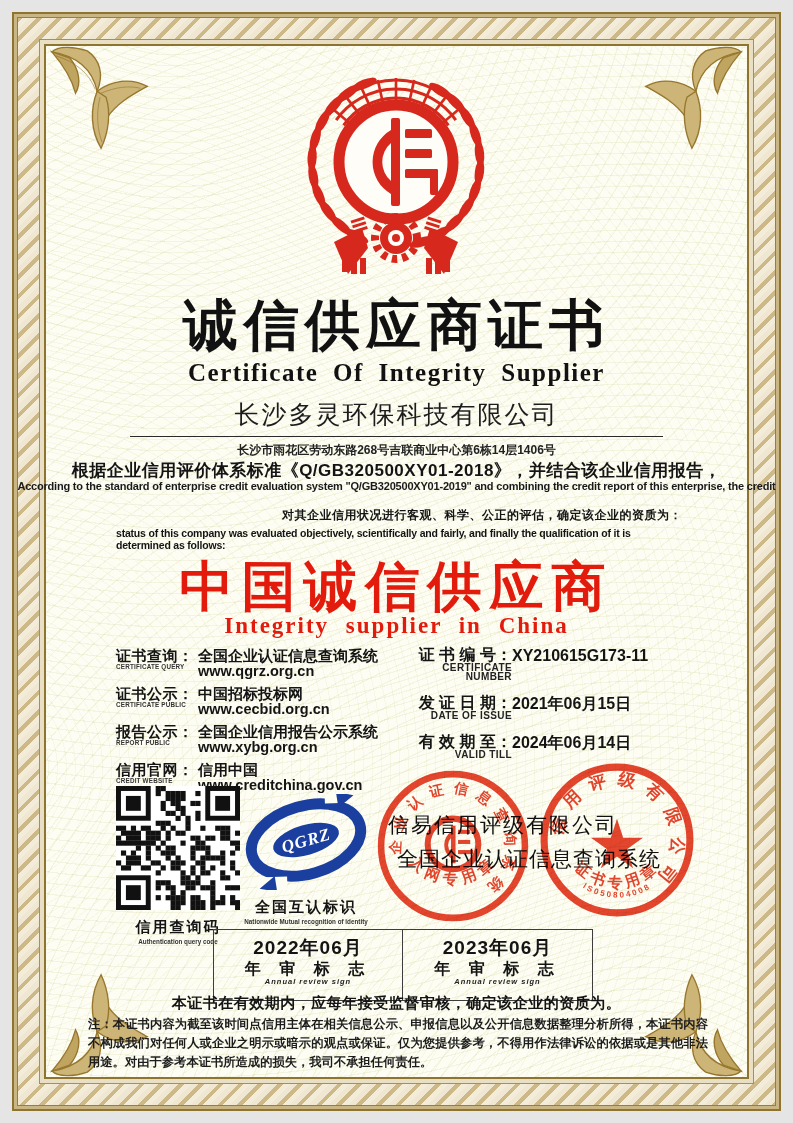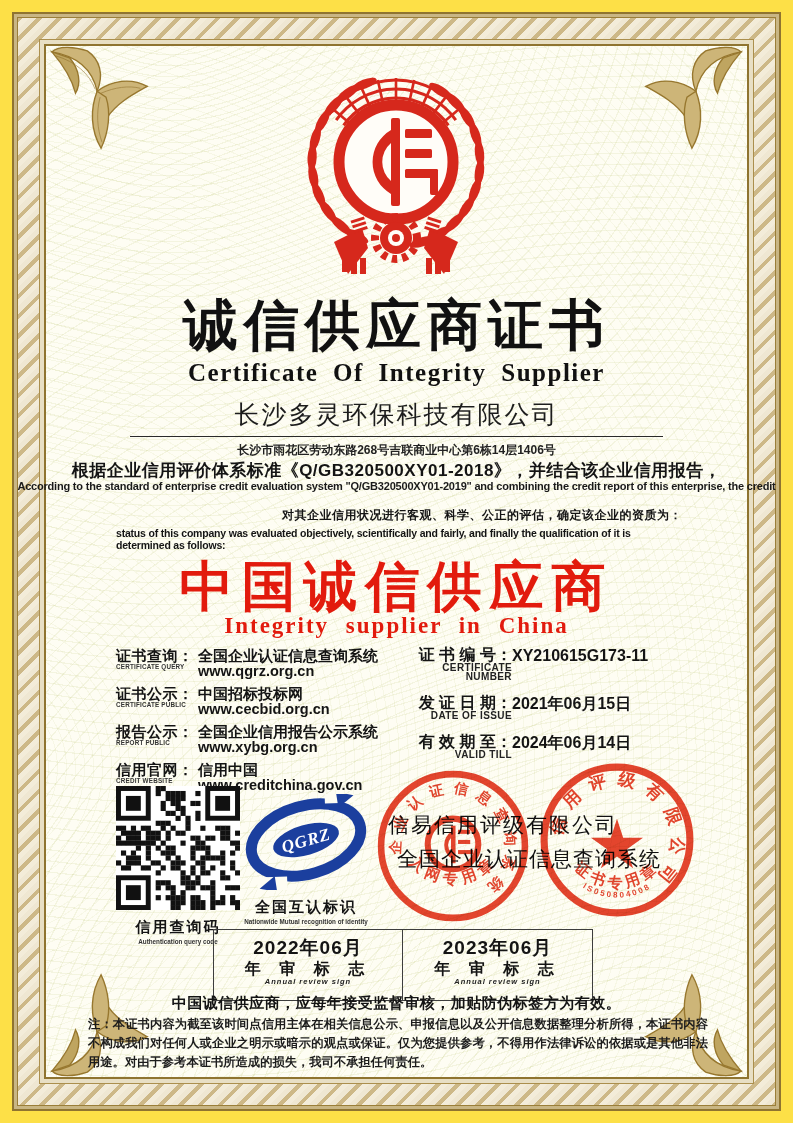--- a/index.html
+++ b/index.html
@@ -1,16 +1,16 @@
 <!DOCTYPE html>
 <html><head>
 <meta charset="utf-8">
 <style>
   html,body{margin:0;padding:0;background:#ffffff;}
-  .page{position:relative;width:793px;height:1123px;background:#fde047;overflow:hidden;
+  .page{position:relative;width:793px;height:1123px;background:#e5e5e5;overflow:hidden;
         font-family:"Liberation Sans","DejaVu Sans",sans-serif;color:#141414;}
   
   .band{position:absolute;inset:12px;border:2px solid #8f7430;
         background:
           repeating-linear-gradient(135deg,#efe7d2 0 5px,#cdb887 5px 9px,#f3ecd9 9px 14px,#b9a univ068 14px 15px),
           #e6dcbf;}
   .band{background:repeating-linear-gradient(135deg,#efe7d2 0 5px,#cdb887 5px 9px,#f3ecd9 9px 14px),#e6dcbf;
         box-shadow:inset 0 0 0 3px #c9b684, inset 0 0 0 4px #9a7e38;}
   .inner{position:absolute;inset:44px;background:#fefdf3;border:2px solid #8f7430;
          box-shadow:0 0 0 4px #e8dfc4, 0 0 0 5px #ab8f4d;}
@@ -566,15 +566,15 @@
       <div class="l">年 审 标 志</div>
       <div class="e">Annual review sign</div>
     </div>
     <div class="abox">
       <div class="d">2023年06月</div>
       <div class="l">年 审 标 志</div>
       <div class="e">Annual review sign</div>
     </div>
   </div>
 
-  <div class="abs ctr f1">中国诚信供应商，应每年接受监督审核，加贴防伪标签方为有效。</div>
+  <div class="abs ctr f1">本证书在有效期内，应每年接受监督审核，确定该企业的资质为。</div>
   <div class="abs note">注：本证书内容为截至该时间点信用主体在相关信息公示、申报信息以及公开信息数据整理分析所得，本证书内容不构成我们对任何人或企业之明示或暗示的观点或保证。仅为您提供参考，不得用作法律诉讼的依据或是其他非法用途。对由于参考本证书所造成的损失，我司不承担任何责任。</div>
 </div>
 
 </body></html>

